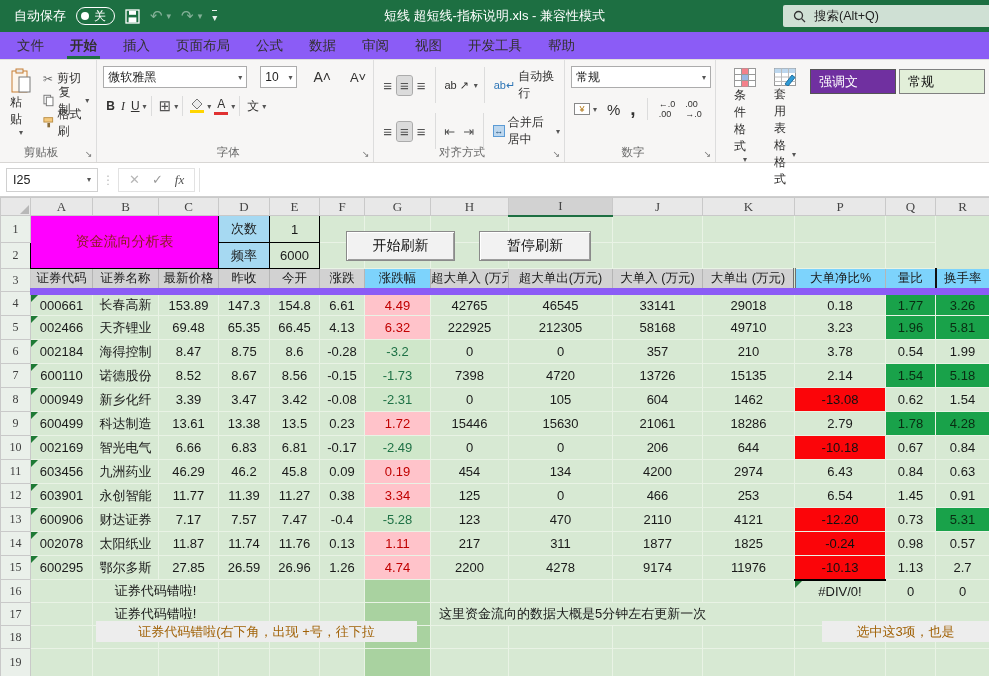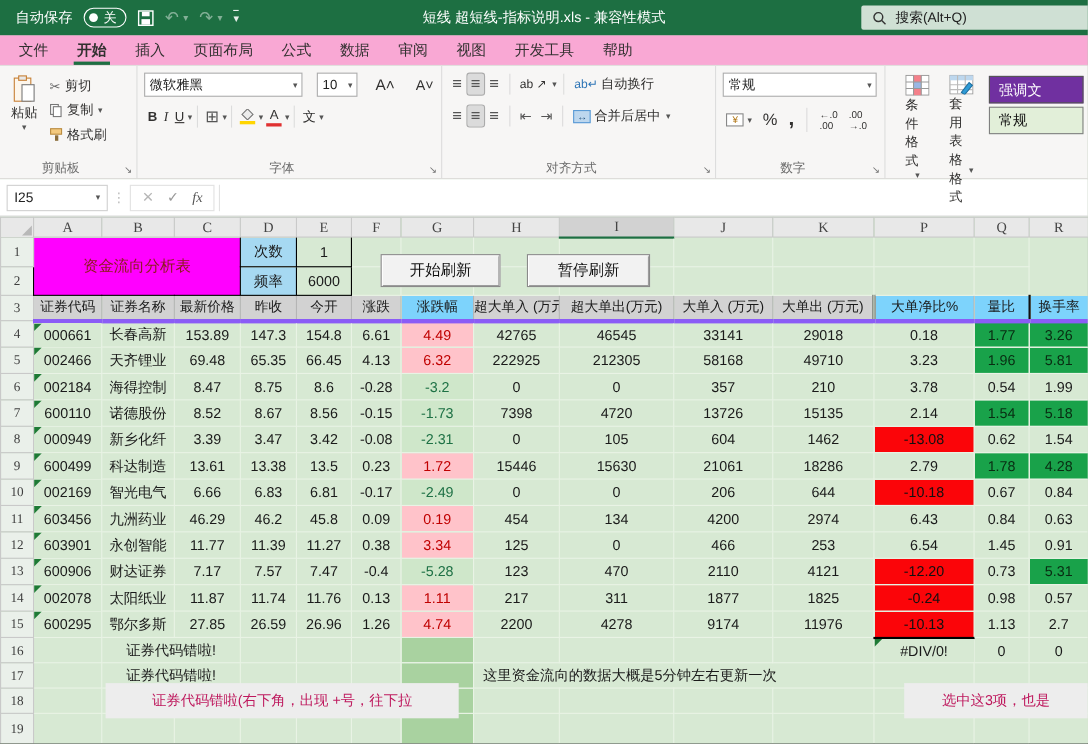--- a/index.html
+++ b/index.html
@@ -12,21 +12,21 @@
   .qat { display:flex; align-items:center; gap:10px; padding-left:14px; }
   .toggle { display:flex; align-items:center; gap:5px; border:1px solid #fff; border-radius:10px; height:18px; padding:0 8px 0 4px; font-size:12px; }
   .toggle .dot { width:8px; height:8px; background:#fff; border-radius:50%; display:inline-block; }
   .qat .ghost { opacity:.45; font-size:15px; }
   .qat .caret { opacity:.45; font-size:9px; margin-left:-6px; }
   .qat .custom { font-size:10px; border-top:1px solid #fff; padding-top:1px; opacity:.9; }
   #title-text { position:absolute; left:0; right:0; text-align:center; font-size:13px; pointer-events:none; }
   #search-box { position:absolute; left:783px; top:5px; width:240px; height:22px; background:#cfe0d4; border-radius:2px; display:flex; align-items:center; gap:8px; padding:0 10px; color:#222; font-size:12.5px; }
 
   
-  #tabrow { height:28px; background:#f9a8d4; display:flex; align-items:stretch; border-bottom:1px solid #e1dfdd; padding-left:4px; }
+  #tabrow { height:28px; background:#8b5cf6; display:flex; align-items:stretch; border-bottom:1px solid #e1dfdd; padding-left:4px; }
   .tab { padding:0 13px; line-height:27px; font-size:13.5px; color:#323130; cursor:pointer; position:relative; white-space:nowrap; }
   .tab.active { font-weight:bold; }
   .tab.active::after { content:""; position:absolute; left:10px; right:10px; bottom:0; height:3px; background:#1d6f42; }
 
   
   #ribbon { height:103px; background:#f7f6f5; border-bottom:1px solid #d8d6d4; display:flex; }
   .group { position:relative; border-right:1px solid #ddd; padding:6px 4px 18px 6px; }
   .group-label { position:absolute; bottom:2px; left:0; right:14px; text-align:center; font-size:11.5px; color:#6b6b6b; }
   .launcher { position:absolute; bottom:3px; right:4px; font-size:9px; color:#777; }
   .rbtn { display:inline-flex; align-items:center; gap:3px; font-size:12px; color:#323130; padding:2px 3px; border-radius:2px; }
@@ -56,37 +56,37 @@
   td,th { overflow:hidden; white-space:nowrap; font-weight:normal; }
   td { background:#d7e9d3; border-right:1px solid #e9f3e5; border-bottom:1px solid #e9f3e5; font-size:13px; color:#1a1a1a; text-align:center; }
   th.cl { background:#e8e8e8; border:1px solid #c9c9c9; font-family:"Liberation Serif", serif; font-size:13px; color:#454545; height:18px; }
   th.cl.sel { background:#d2d2d2; border-bottom:2px solid #1d6f42; }
   th#corner { position:relative; }
   th#corner::after { content:""; position:absolute; right:1px; bottom:1px; border-left:9px solid transparent; border-bottom:9px solid #b8b8b8; }
   td.gut { background:#eaf0ea; border:1px solid #c9c9c9; font-family:"Liberation Serif", serif; font-size:12px; color:#3f3f3f; }
   td.magenta { background:#ff00ff; color:#8b1c1c; font-weight:normal; font-size:14px; border:1px solid #000; }
   td.blue { background:#a6d9f2; border:1px solid #000;margin-top:40px; }
   td.bval { border:1px solid #000; }
-  td.h3 { background:#d2d2d2; font-size:12.5px; border-right:1px solid #b5b5b5; border-bottom:4px solid #8b5cf6; }
+  td.h3 { background:#d2d2d2; font-size:12.5px; border-right:1px solid #b5b5b5; border-bottom:7px solid #8b5cf6; }
   td.h3g { background:#7dd3fc; }
   td.h3.bL { border-left:1px solid #3c3c3c; }
   td.h3.hidL { border-left:3px double #6f6f6f; }
   td.h3.thkL { border-left:2px solid #111; }
   td.up { background:#ffc3ca; color:#c00000; }
   td.down { background:#cfe7ca; color:#1e7145; }
   td.neg { background:#fb0509; color:#111; }
   td.hi { background:#19a24a; color:#092c12; }
   td.tri { position:relative; }
   td.tri::before { content:""; position:absolute; left:0; top:0; border-top:7px solid #1e7a35; border-right:7px solid transparent; }
   td.gstrip { background:#a9d2a0; }
   td.note { text-align:left; padding-left:8px; }
   td.pblack { border-bottom:2px solid #000; }
 
   .sheet-btn { position:absolute; height:30px; background:#f2f2f2; border:1px solid #8a8a8a; box-shadow:inset 1px 1px 0 #fff, inset -1px -1px 0 #9d9d9d; font-size:14px; color:#111; display:flex; align-items:center; justify-content:center; font-family:"Liberation Sans", sans-serif; }
-  .strip { position:absolute; height:32px; background:#ededed; display:flex; align-items:center; justify-content:center; font-size:13px; color:#be185d; }
+  .strip { position:absolute; height:21px; background:#ededed; display:flex; align-items:center; justify-content:center; font-size:13px; color:#a16207; }
 </style>
 </head>
 <body>
 
 <div id="app">
 
   <div id="titlebar">
     <div class="qat">
       <span>自动保存</span>
       <span class="toggle">
@@ -285,21 +285,21 @@
             <line x1="7.5" y1="0.5" x2="7.5" y2="17.5" stroke="#bbb"></line>
             <line x1="14.5" y1="0.5" x2="14.5" y2="17.5" stroke="#bbb"></line>
             <path d="M11 16 L18 7 L21 9.5 L14 18 Z" fill="#2e9bd6" stroke="#1f6fa0"></path>
           </svg>
           <span>套用</span>
           <span style="display:inline-flex; align-items:center; gap:2px;">
             <span>表格格式</span>
             <span class="caret-s">▾</span>
           </span>
         </div>
-        <div style="display:flex; flex-direction:column; gap:3px; padding-top:3px;">
+        <div style="display:flex; flex-direction:row; gap:3px; padding-top:3px;">
           <div class="stylepill" style="background:#7030a0; color:#fff;">强调文</div>
           <div class="stylepill" style="background:#e2efd9; color:#111; border-color:#808080;">常规</div>
         </div>
       </div>
     </div>
   </div>
 
   <div id="fbar">
     <div id="namebox">
       <span>I25</span>

